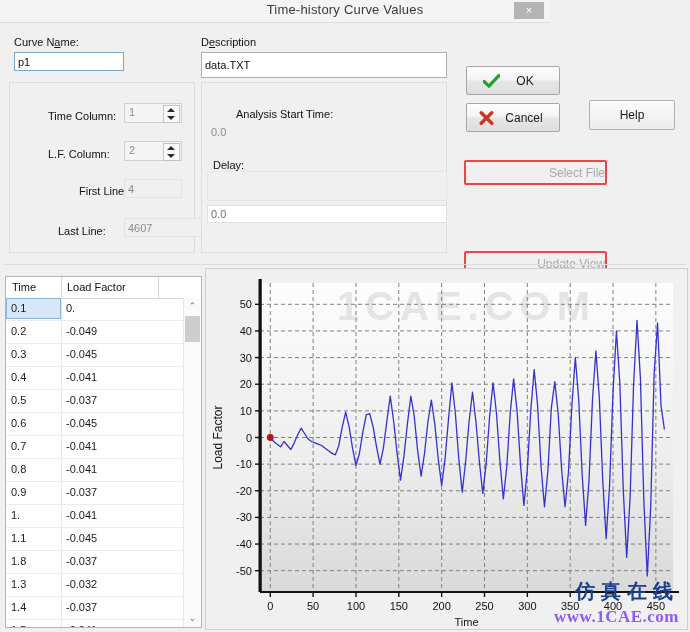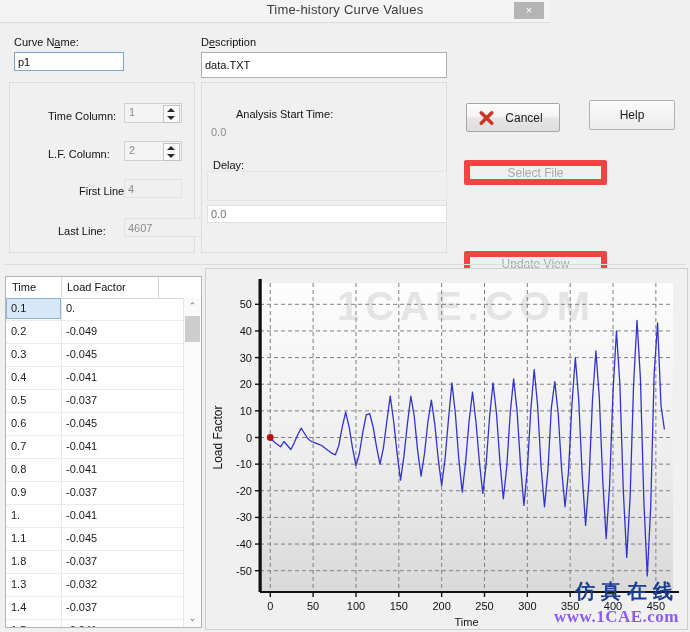--- a/index.html
+++ b/index.html
@@ -57,21 +57,21 @@
   
   .btn{
     position:absolute;box-sizing:border-box;
     border:1px solid #a6a6a6;border-radius:2px;
     background:linear-gradient(to bottom,#fdfdfd 0%,#f3f3f3 48%,#e6e6e6 52%,#dedede 100%);
     font-family:"Liberation Sans",sans-serif;font-size:12px;color:#1a1a1a;
     text-align:center;cursor:default;
   }
   .btn .cap{position:absolute;left:0;right:0;top:50%;transform:translateY(-50%);}
   .btn.dis{
-    background:#f0f0f0;border:6px solid #ef4444;color:#a8a8a8;
+    background:#f0f0f0;border:2px solid #ef4444;color:#a8a8a8;text-align:right;
   }
   .btn.plain{background:linear-gradient(to bottom,#fafafa,#ececec);border:1px solid #b0b0b0;}
   .ico{position:absolute;top:50%;transform:translateY(-50%);}
 
   
   .tablepanel{position:absolute;left:5px;top:276px;width:197px;height:352px;background:#fff;border:1px solid #b5b5b5;box-sizing:border-box;}
   .thead{position:absolute;left:0;top:0;right:0;height:21px;background:#ffffff;border-bottom:1px solid #d6d6d6;}
   .thead .th{position:absolute;top:4px;font-size:11px;color:#111;}
   .thead .divv{position:absolute;top:0;width:1px;height:21px;background:#d6d6d6;}
   .tbody{position:absolute;left:0;top:21px;width:179px;bottom:0;overflow:hidden;}
@@ -140,20 +140,26 @@
 
     <div class="groupbox" style="left:201px;top:59px;width:246px;height:171px;"></div>
 
     <div class="lbl" style="left:213px;top:85px;margin-left:23px;">Analysis Start Time:</div>
     <input class="tf flat" style="left: 207px; top: 100px; width: 234px; height: 18px;" disabled="" value="0.0">
 
     <div class="lbl" style="left:213px;top:136px;">Delay:</div>
     <input class="tf" style="left: 207px; top: 182px; width: 240px; height: 18px; border-color: rgb(224, 224, 224); color: rgb(111, 111, 111);" value="0.0">
     <div class="groupbox" style="left:207px;top:148px;width:240px;height:30px;border-color:#e6e6e6;"></div>
 
+    <div class="btn" style="left:466px;top:43px;width:94px;height:29px;">
+      <svg class="ico" style="left:16px;" width="17" height="14" viewBox="0 0 17 14">
+          <path d="M1 7.5 L6 12.2 L16 1.4" stroke="#22a22a" stroke-width="3.2" fill="none" stroke-linecap="round" stroke-linejoin="round"></path>
+        </svg>
+      <span class="cap" style="left:30px;right:6px;">OK</span>
+    </div>
 
     <div class="btn" style="left:466px;top:80px;width:94px;height:29px;">
       <svg class="ico" style="left:12px;" width="15" height="15" viewBox="0 0 15 15">
           <path d="M2.2 2.2 L12.8 12.8 M12.8 2.2 L2.2 12.8" stroke="#cc3322" stroke-width="3.4" stroke-linecap="round"></path>
         </svg>
       <span class="cap" style="left:26px;right:4px;">Cancel</span>
     </div>
 
     <div class="btn plain" style="left:589px;top:77px;width:86px;height:30px;">
       <span class="cap">Help</span>

